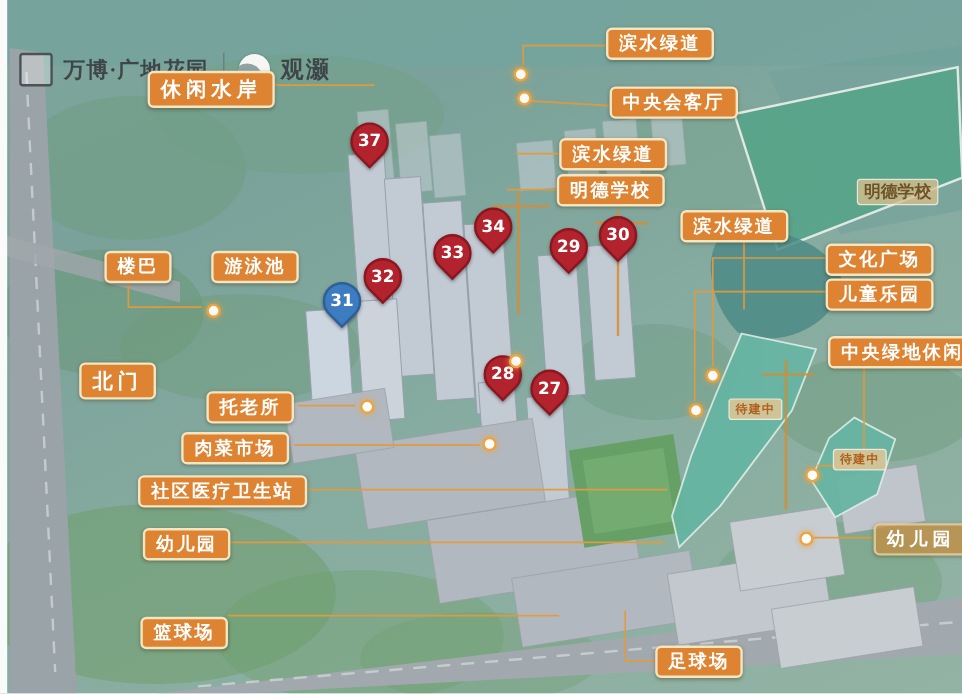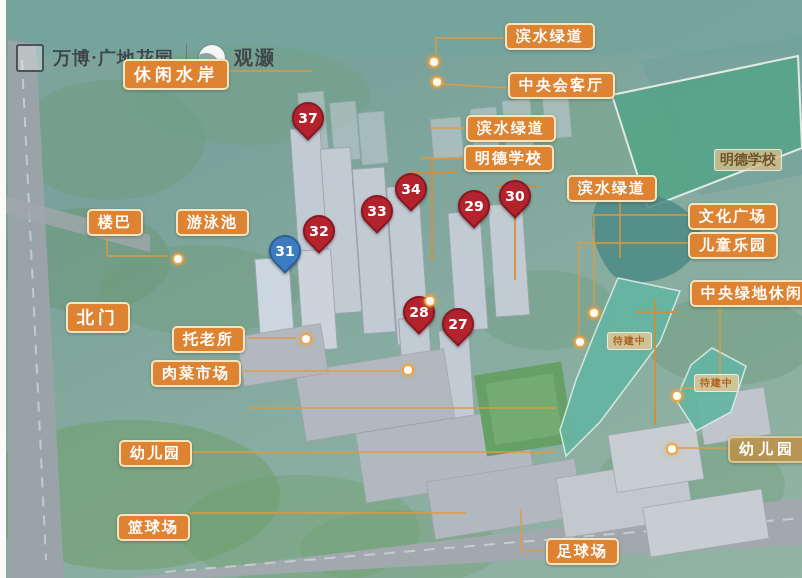--- a/index.html
+++ b/index.html
@@ -161,20 +161,21 @@
   <div class="lbl" style="left:464px;top:145px">明德学校</div>
   <div class="lbl" style="left:567px;top:175px">滨水绿道</div>
   <div class="lbl" style="left:688px;top:203px">文化广场</div>
   <div class="lbl" style="left:688px;top:232px">儿童乐园</div>
   <div class="lbl" style="left:690px;top:280px">中央绿地休闲区</div>
   <div class="lbl" style="left:87px;top:209px">楼巴</div>
   <div class="lbl" style="left:176px;top:209px">游泳池</div>
   <div class="lbl big" style="left:40px;top:302px">北门</div>
   <div class="lbl" style="left:172px;top:326px">托老所</div>
   <div class="lbl" style="left:151px;top:360px">肉菜市场</div>
+  <div class="lbl" style="left:115px;top:396px">社区医疗卫生站</div>
   <div class="lbl" style="left:119px;top:440px">幼儿园</div>
   <div class="lbl" style="left:117px;top:514px">篮球场</div>
   <div class="lbl" style="left:546px;top:538px">足球场</div>
   <div class="lbl faded" style="left:728px;top:436px">幼儿园</div>
 
   <div class="tag school" style="left:714px;top:149px">明德学校</div>
   <div class="tag" style="left:607px;top:332px">待建中</div>
   <div class="tag" style="left:694px;top:374px">待建中</div>
 
   <div class="pin red" style="left:292px;top:102px">

